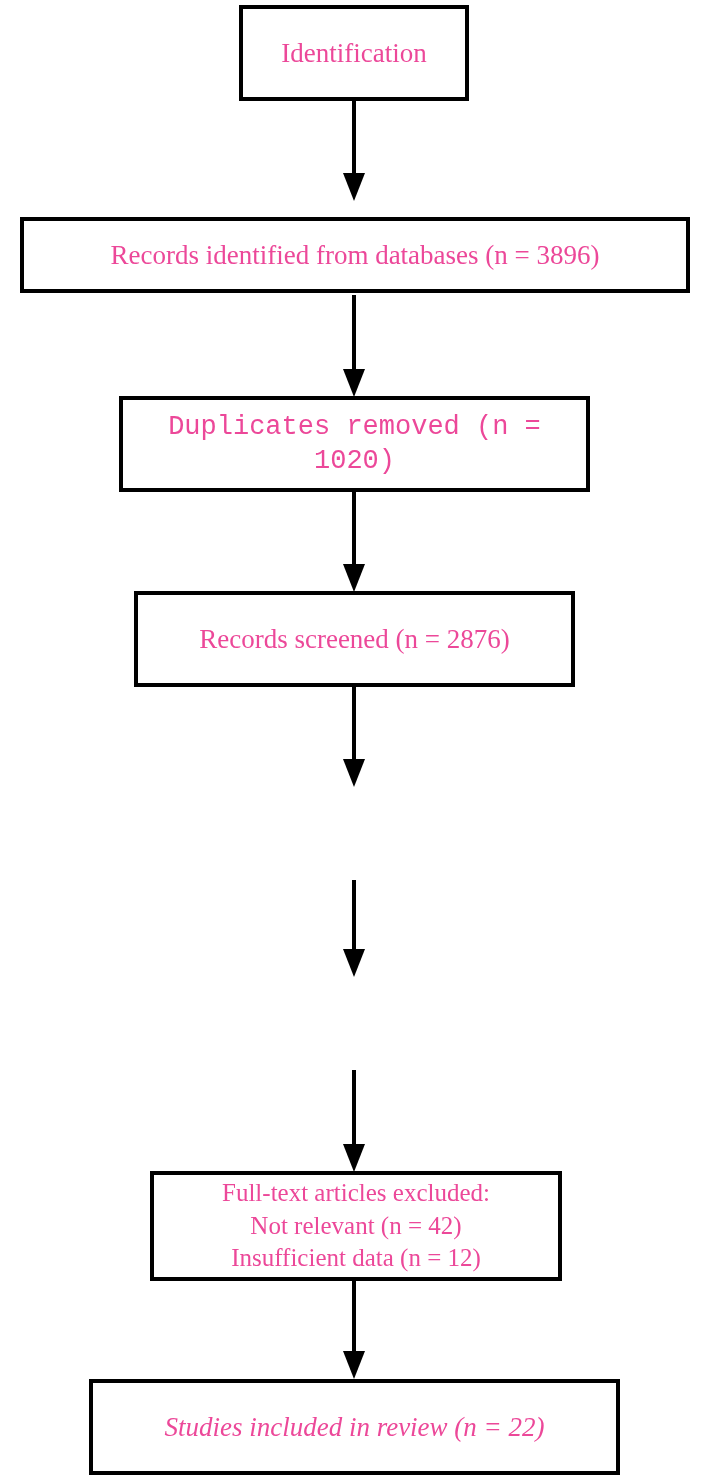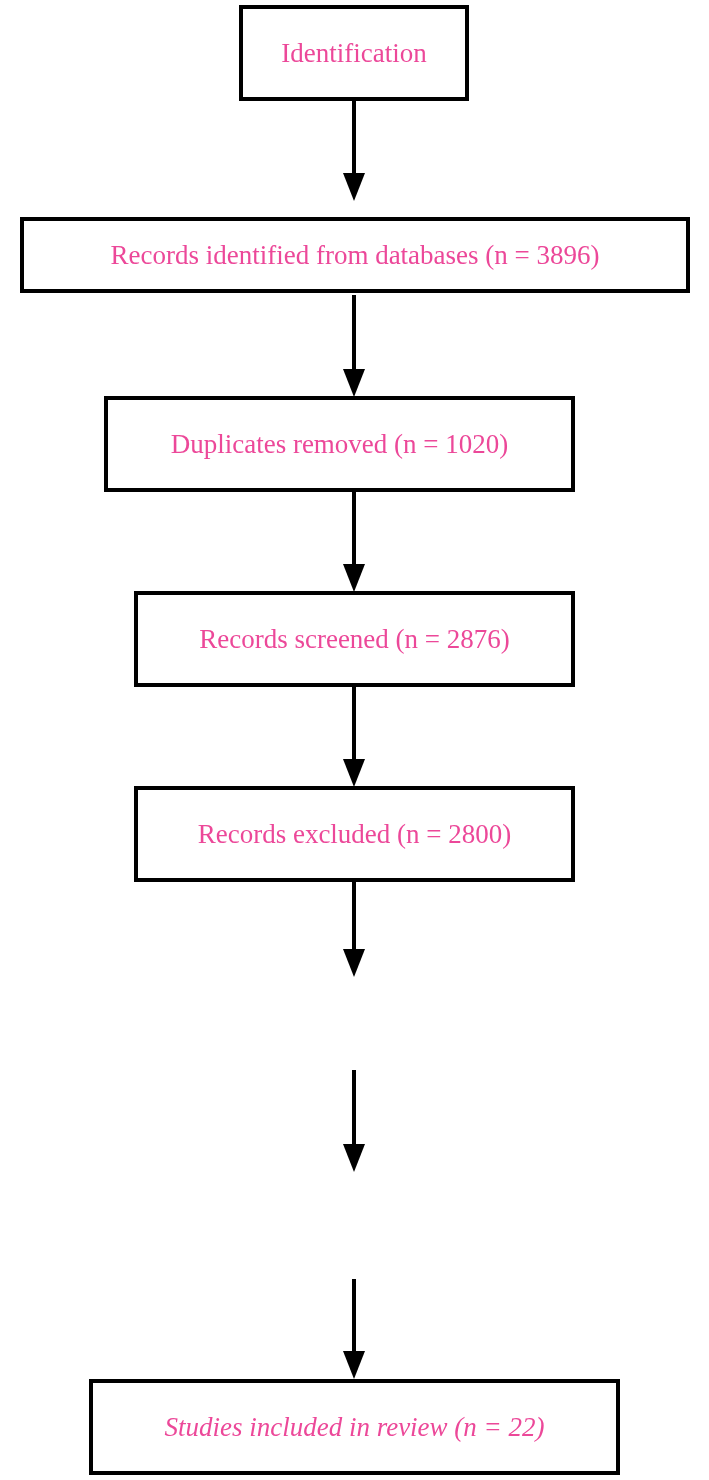--- a/index.html
+++ b/index.html
@@ -93,23 +93,25 @@
     <svg width="48" height="103" viewBox="0 0 48 103">
       <line x1="24" y1="0" x2="24" y2="78" stroke="#000000" stroke-width="4"></line>
       <polygon points="13,72 35,72 24,100" fill="#000000"></polygon>
     </svg>
   </div>
 
   <div class="node" style="left:239px; top:5px; width:230px; height:96px;">Identification</div>
 
   <div class="node" style="left:20px; top:201px; width:670px; height:76px;margin-top:16px;">Records identified from databases (n = 3896)</div>
 
-  <div class="node" style="left:104px; top:396px; width:471px; height:96px;">Duplicates removed (n = 1020)</div>
+  <div class="node" style="left:119px; top:396px; width:471px; height:96px;font-family:Liberation Mono, monospace;">Duplicates removed (n = 1020)</div>
 
   <div class="node" style="left:134px; top:591px; width:441px; height:96px;text-align:center;">Records screened (n = 2876)</div>
 
-  <div class="node" style="left:134px; top:786px; width:441px; height:96px;">Records excluded (n = 2800)</div>
 
 
+  <div class="node multiline" style="left:150px; top:1171px; width:412px; height:110px;">Full-text articles excluded:
+Not relevant (n = 42)
+Insufficient data (n = 12)</div>
 
   <div class="node" style="left:89px; top:1379px; width:531px; height:96px;font-style:italic;">Studies included in review (n = 22)</div>
 
 </div>
 
 </body></html>

